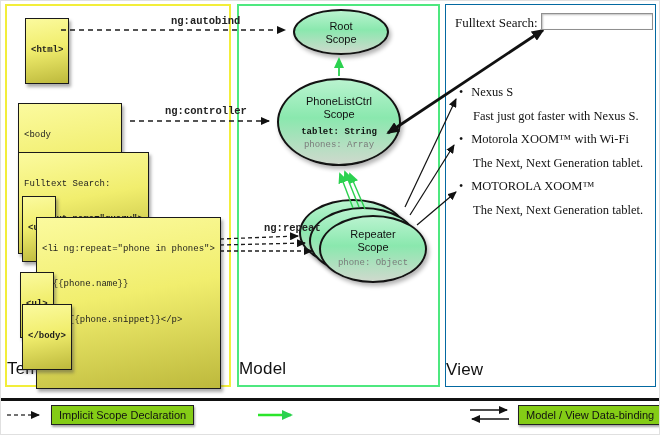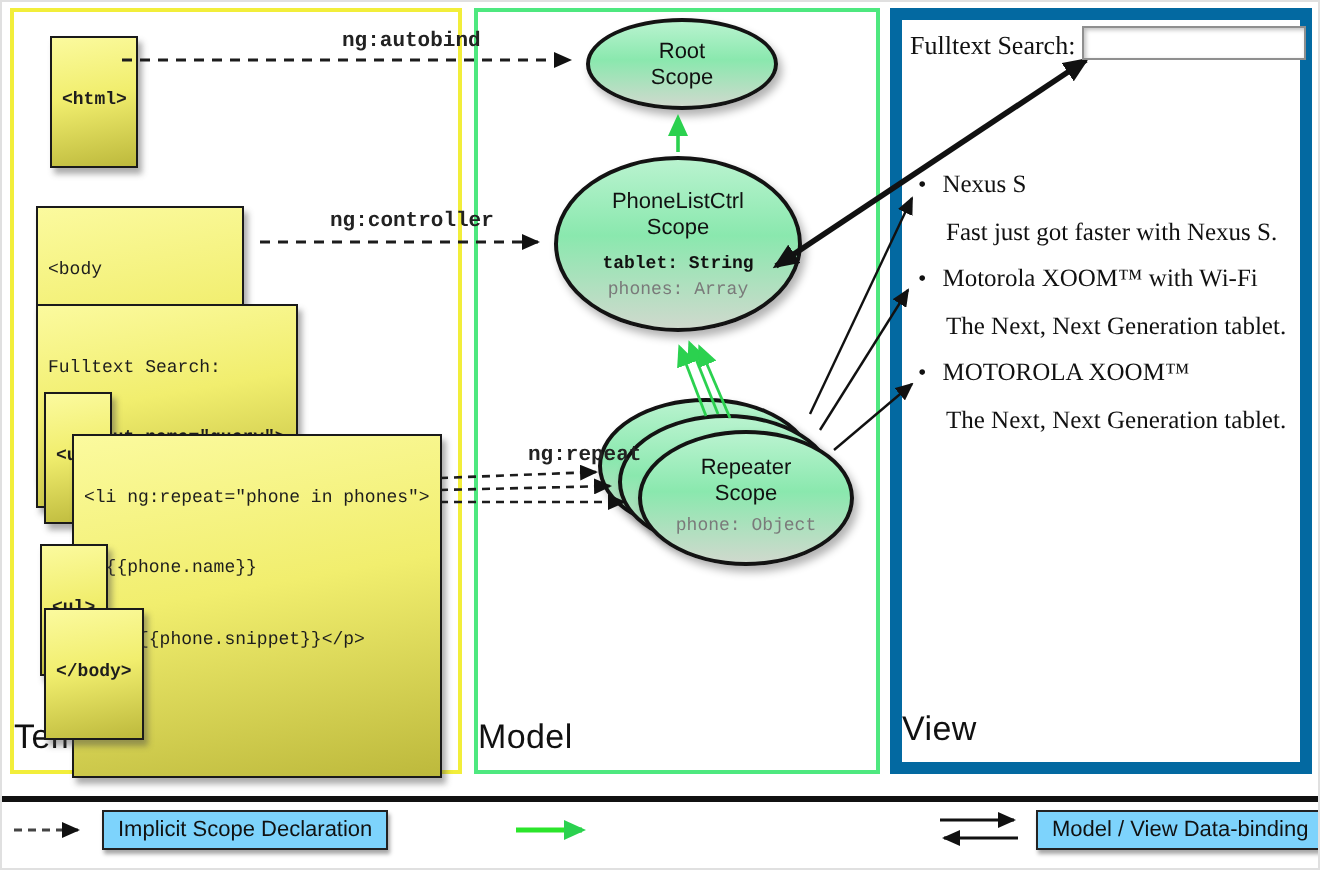--- a/index.html
+++ b/index.html
@@ -2,21 +2,21 @@
 <html><head>
 <meta charset="utf-8">
 <style>
   html,body{margin:0;padding:0;background:#fff;}
   #stage{position:relative;width:660px;height:435px;background:#fff;border:1px solid #e0e0e0;box-sizing:border-box;
          font-family:"Liberation Sans",sans-serif;overflow:hidden;}
   
   .col{position:absolute;top:3px;height:383px;box-sizing:border-box;background:#fff;}
   #col-template{left:4px;width:226px;border:2px solid #f2ee3a;}
   #col-model{left:236px;width:203px;border:2px solid #4ee87f;}
-  #col-view{left:444px;width:211px;border:6px solid #0369a1;}
+  #col-view{left:444px;width:211px;border:1px solid #0369a1;}
   .col-label{position:absolute;bottom:6px;left:0;width:100%;text-align:left;
              font-size:17px;color:#111;letter-spacing:.2px;}
   
   .code{position:absolute;background:linear-gradient(170deg,#fbfa9e 0%,#f1ee6e 45%,#bdb93c 100%);
         border:1px solid #1a1a1a;box-shadow:2px 3px 3px rgba(70,70,70,.45);
         padding:3px 5px;font-family:"Liberation Mono",monospace;font-size:9px;line-height:1.3;
         color:#1d1d1d;white-space:pre;z-index:3;}
   .code.tag{font-weight:bold;}
   .b{font-weight:bold;}
   #box-html-open{left:14px;top:17px;margin-left:10px;}
@@ -54,21 +54,21 @@
                      border:1px solid #8f8f8f;box-shadow:inset 1px 1px 2px rgba(0,0,0,.25);
                      font-size:11px;padding:0 2px;background:#fff;}
   .v-name{position:absolute;font-family:"Liberation Serif",serif;font-size:12.5px;color:#111;z-index:3;}
   .v-name .dot{margin-right:8px;font-size:12px;}
   .v-snip{position:absolute;font-family:"Liberation Serif",serif;font-size:12.5px;color:#111;z-index:3;}
   #vn-0{left:458px;top:84px;} #vs-0{left:472px;top:108px;}
   #vn-1{left:458px;top:131px;} #vs-1{left:472px;top:155px;}
   #vn-2{left:458px;top:178px;} #vs-2{left:472px;top:202px;}
   
   #separator{position:absolute;left:0;top:397px;width:660px;height:3px;background:#111;}
-  .legend-box{position:absolute;top:404px;border:1px solid #222;background:#7dd3fc;
+  .legend-box{position:absolute;top:404px;border:1px solid #222;background:#84cc16;
               box-shadow:1px 2px 2px rgba(0,0,0,.35);padding:3px 7px;font-size:11px;color:#111;
               white-space:nowrap;z-index:3;}
   #lg-implicit{left:50px;} #lg-inherit{left:303px;} #lg-binding{left:517px;}
   
   #wires{position:absolute;left:0;top:0;width:660px;height:435px;z-index:5;pointer-events:none;}
 </style>
 </head>
 <body>
 
 <div id="stage">

